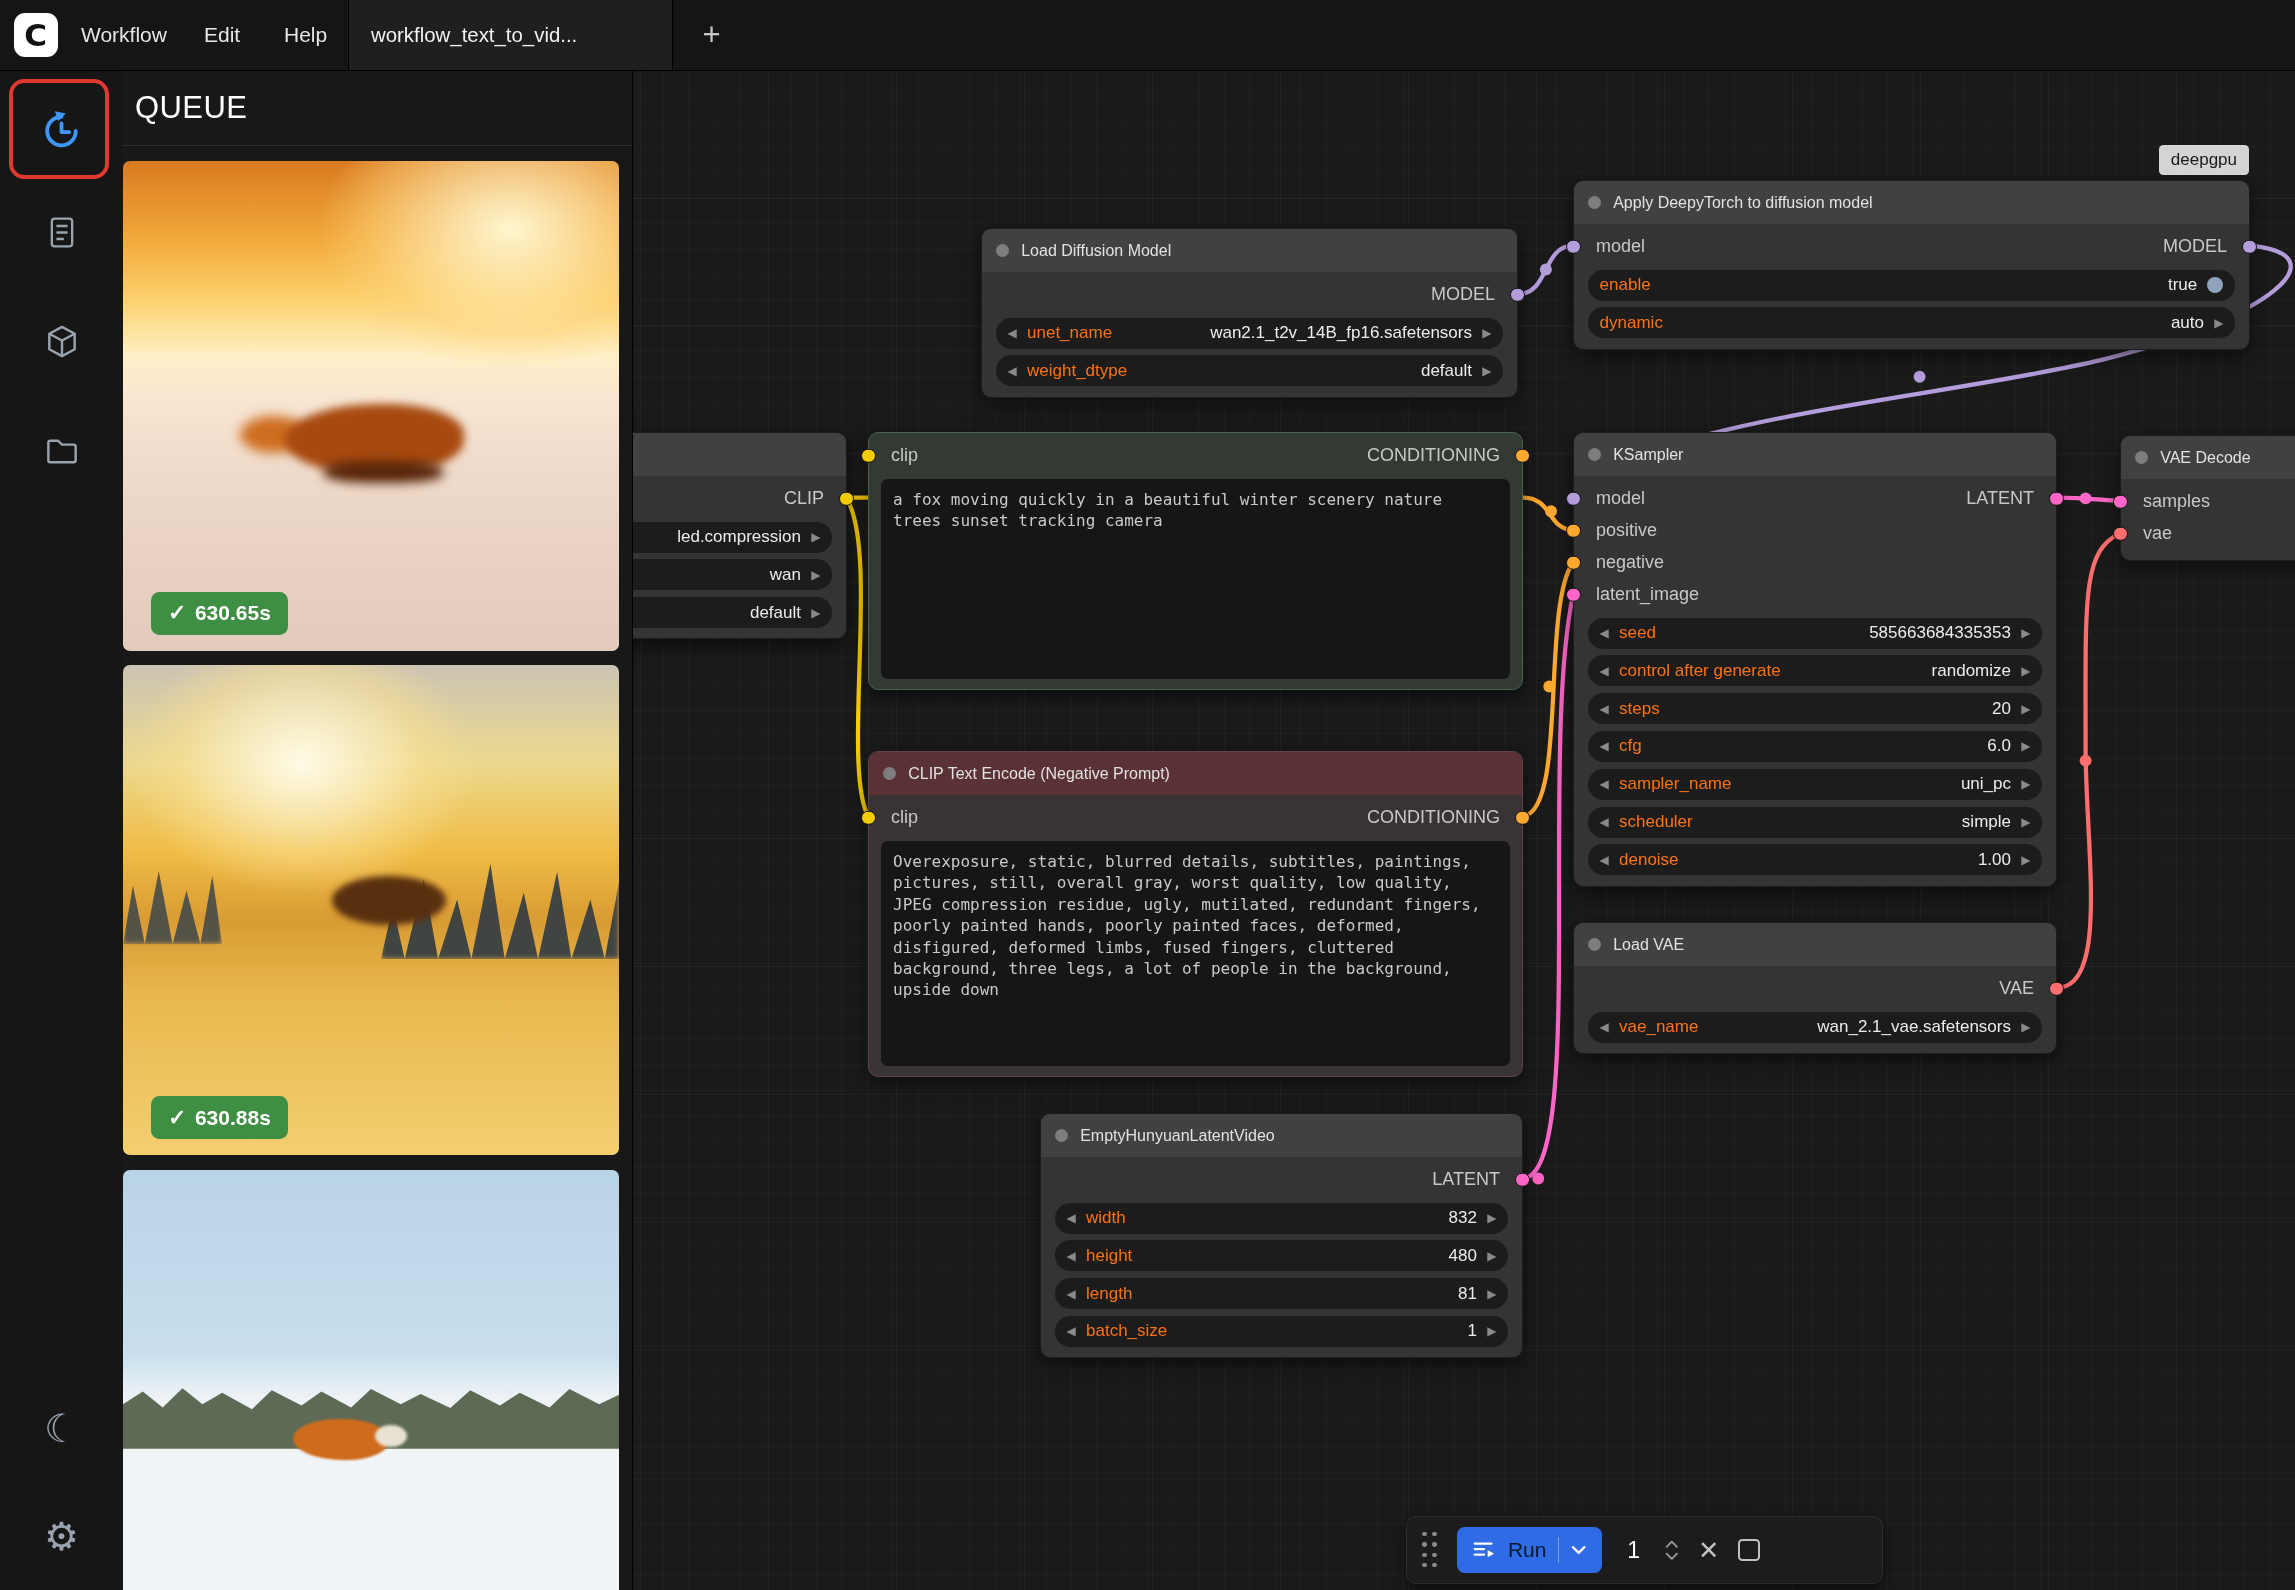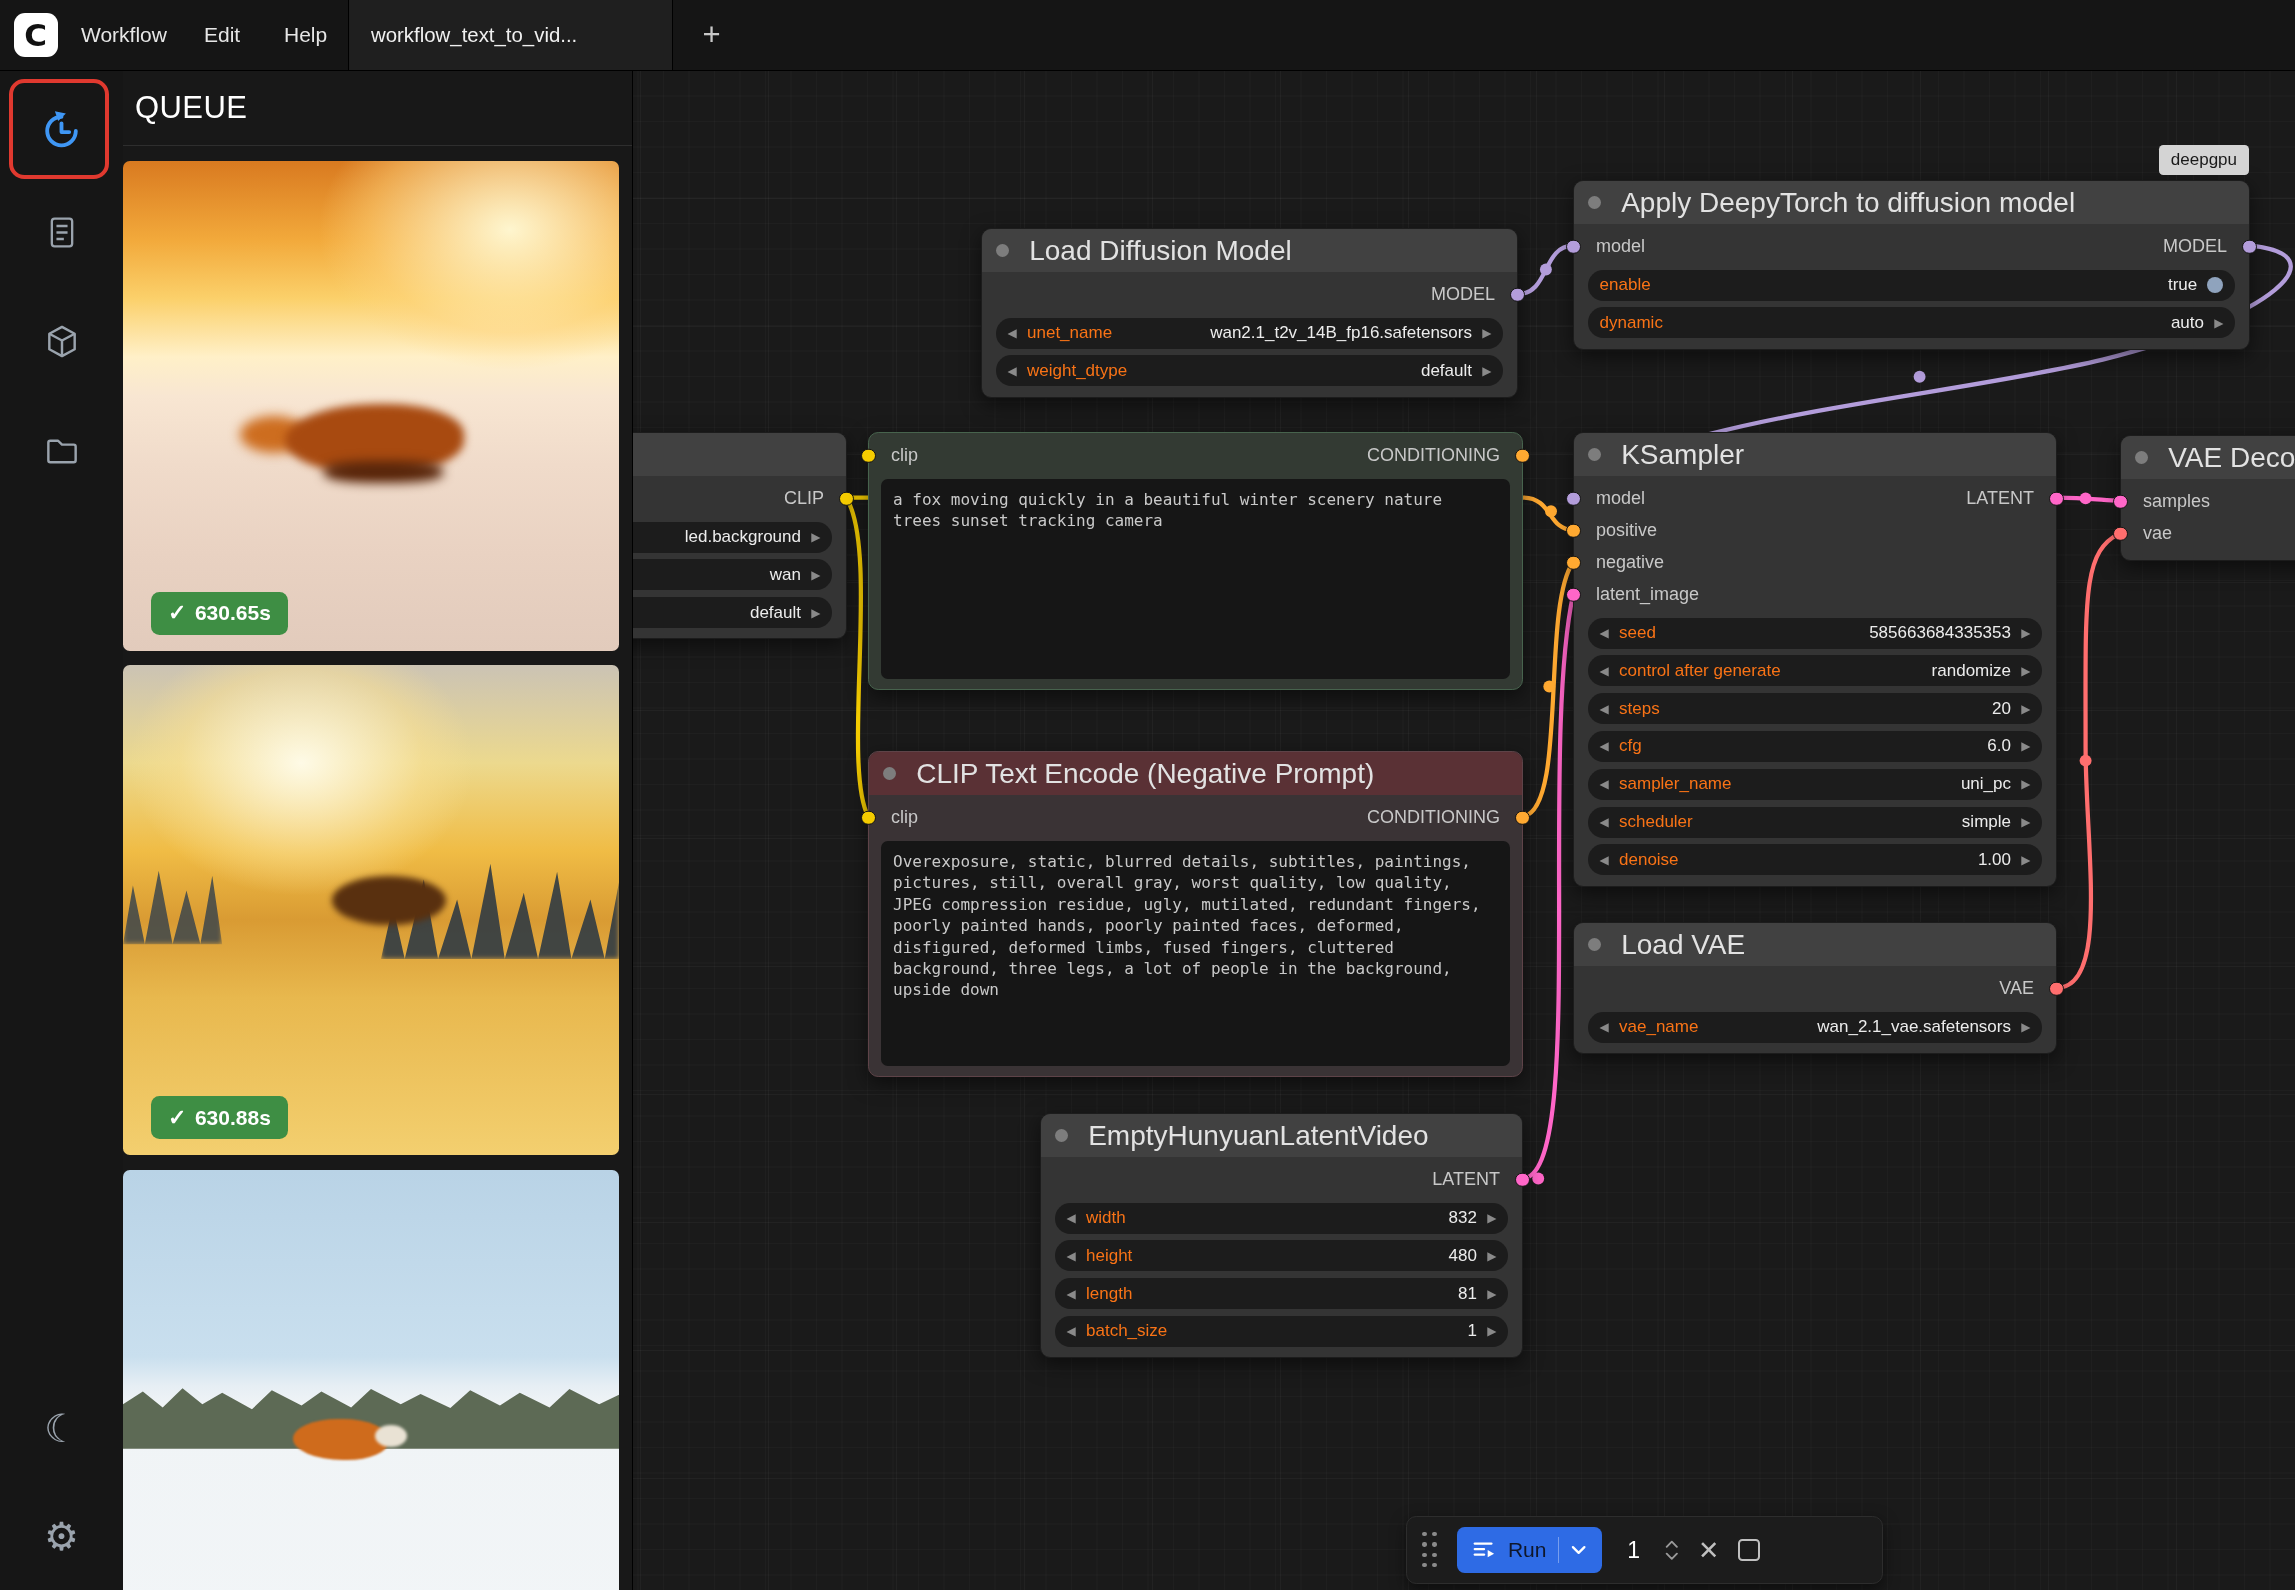--- a/index.html
+++ b/index.html
@@ -68,22 +68,22 @@
       clip-path:polygon(0 30%,4% 10%,8% 35%,12% 5%,16% 30%,20% 12%,26% 38%,30% 8%,36% 32%,40% 10%,46% 35%,50% 6%,56% 30%,60% 14%,66% 36%,70% 8%,76% 32%,80% 12%,86% 35%,90% 6%,96% 30%,100% 15%,100% 100%,0 100%);}
   .fox3{position:absolute;left:170px;top:249px;width:95px;height:41px;background:#cf6b1c;border-radius:50% 50% 45% 55%;filter:blur(1.3px);}
   .fox3-tail{position:absolute;left:252px;top:255px;width:32px;height:22px;background:#e9e2d4;border-radius:50%;filter:blur(1.7px);}
   .badge{position:absolute;left:28px;bottom:16px;height:43px;padding:0 17px;background:#3e8e44;border-radius:8.5px;
          display:flex;align-items:center;gap:8.5px;color:#fff;font-size:21px;font-weight:700;}
   .badge .check{font-size:22px;}
 
   
   .node{position:absolute;background:#343434;border:0.9px solid #1c1c1c;border-radius:10.2px;z-index:3;
         box-shadow:0 6.8px 19px rgba(0,0,0,.5);padding-bottom:10.2px;box-sizing:border-box;}
-  .node-header{height:43px;display:flex;align-items:center;gap:20px;padding:0 13.6px;background:#414141;
-        border-radius:9.4px 9.4px 0 0;color:#e2e2e2;font-size:28px;white-space:nowrap;overflow:hidden;}
+  .node-header{height:43px;display:flex;align-items:center;gap:12px;padding:0 13.6px;background:#414141;
+        border-radius:9.4px 9.4px 0 0;color:#e2e2e2;font-size:16px;white-space:nowrap;overflow:hidden;}
   .collapse-dot{width:13.6px;height:13.6px;border-radius:50%;background:#7d7d7d;flex:none;}
   .node--green{background:#333a33;border-color:#47634d;}
   .node--green .node-header{background:#2e5d38;}
   .node--red{background:#3a3335;border-color:#5e4348;}
   .node--red .node-header{background:#5a3135;}
   .slots{padding-top:6.8px;}
   .row{height:32px;position:relative;display:flex;align-items:center;}
   .in-label{margin-left:22px;font-size:18px;color:#c8c8c8;}
   .out-label{margin-left:auto;margin-right:22px;font-size:18px;color:#c8c8c8;}
   .port{position:absolute;width:14.5px;height:14.5px;border-radius:50%;top:50%;transform:translateY(-50%);
@@ -158,21 +158,21 @@
 <div class="node" id="node-load-clip">
   <div class="node-header"></div>
   <div class="slots">
     <div class="row">
       <span class="out-label">CLIP</span>
       <span class="port out port-clip"></span>
     </div>
   </div>
   <div class="widget">
     <span class="wspacer"></span>
-    <span class="wvalue">led.background</span>
+    <span class="wvalue">led.compression</span>
     <span class="warr">▶</span>
   </div>
   <div class="widget">
     <span class="wspacer"></span>
     <span class="wvalue">wan</span>
     <span class="warr">▶</span>
   </div>
   <div class="widget">
     <span class="wspacer"></span>
     <span class="wvalue">default</span>

